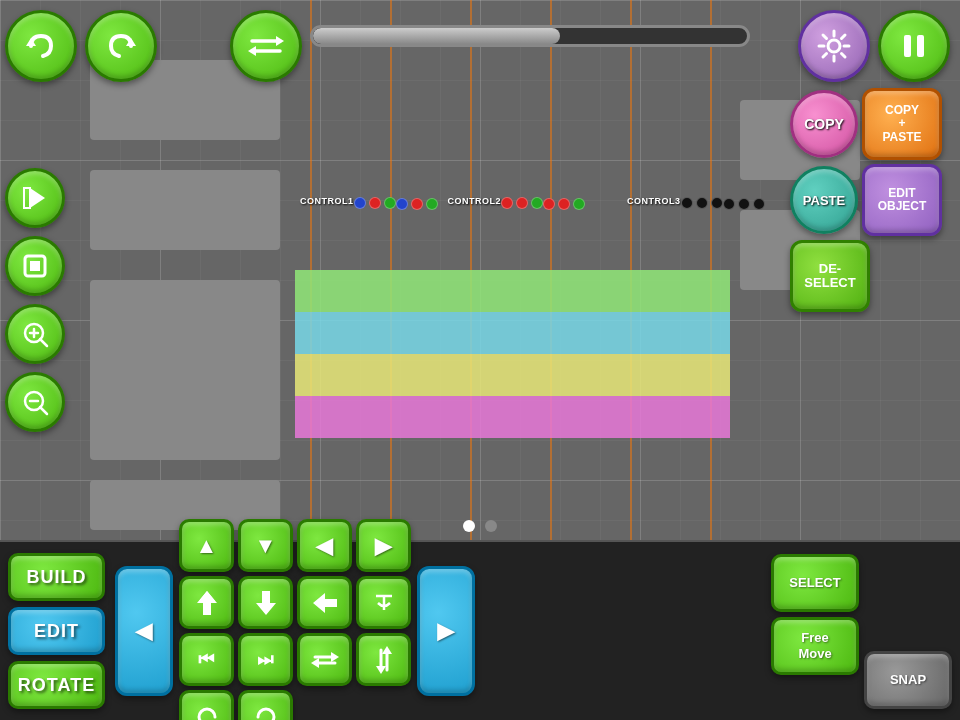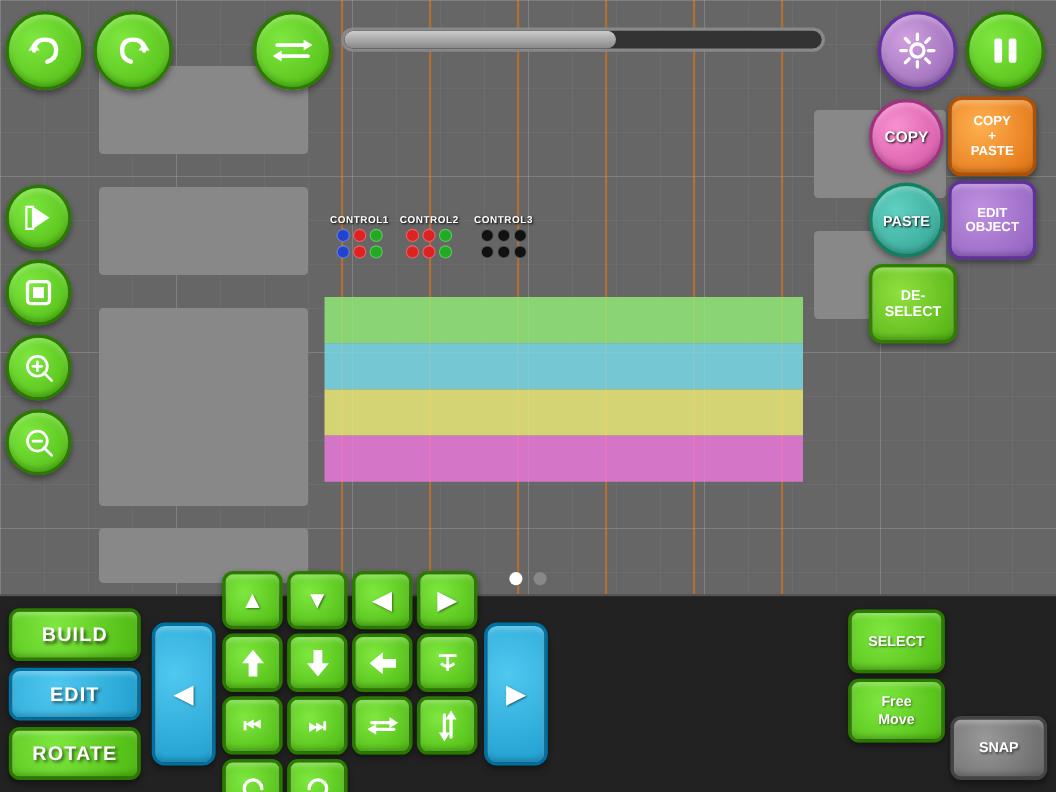--- a/index.html
+++ b/index.html
@@ -45,21 +45,21 @@
     
     #controls-area {
       position: absolute;
       top: 195px;
       left: 300px;
       display: flex;
       gap: 6px;
     }
     .control-group {
       display: flex;
-      flex-direction: column;
+      flex-direction: row;
       align-items: center;
     }
     .control-label {
       font-size: 9px;
       font-weight: 900;
       color: white;
       text-shadow: 1px 1px 2px #000;
       letter-spacing: 0.5px;
       margin-bottom: 3px;
       font-family: 'Arial Black', Arial, sans-serif;
@@ -205,21 +205,21 @@
     }
 
     
     #mode-buttons {
       display: flex;
       flex-direction: column;
       gap: 6px;
       margin-right: 4px;
     }
     .mode-btn {
-      width: 120px;
+      width: 97px;
       height: 48px;
       border-radius: 10px;
       border: 3px solid #2a7a00;
       cursor: pointer;
       font-size: 18px;
       font-weight: 900;
       font-family: 'Arial Black', Arial, sans-serif;
       color: white;
       text-shadow: 2px 2px 3px rgba(0,0,0,0.6);
       background: radial-gradient(circle at 35% 35%, #7ee840, #4db810);
@@ -411,21 +411,21 @@
         <div class="dot" style="background:#dd2222;"></div>
         <div class="dot" style="background:#22aa22;"></div>
       </div>
       <div class="dot-row" style="margin-top:3px;">
         <div class="dot" style="background:#dd2222;"></div>
         <div class="dot" style="background:#dd2222;"></div>
         <div class="dot" style="background:#22aa22;"></div>
       </div>
     </div>
 
-    <div class="control-group" style="margin-left:8px;justify-content:space-between;">
+    <div class="control-group" style="margin-left:36px;justify-content:space-between;">
       <div class="control-label">CONTROL3</div>
       <div class="dot-row">
         <div class="dot" style="background:#111;"></div>
         <div class="dot" style="background:#111;"></div>
         <div class="dot" style="background:#111;"></div>
       </div>
       <div class="dot-row" style="margin-top:3px;">
         <div class="dot" style="background:#111;"></div>
         <div class="dot" style="background:#111;"></div>
         <div class="dot" style="background:#111;"></div>

